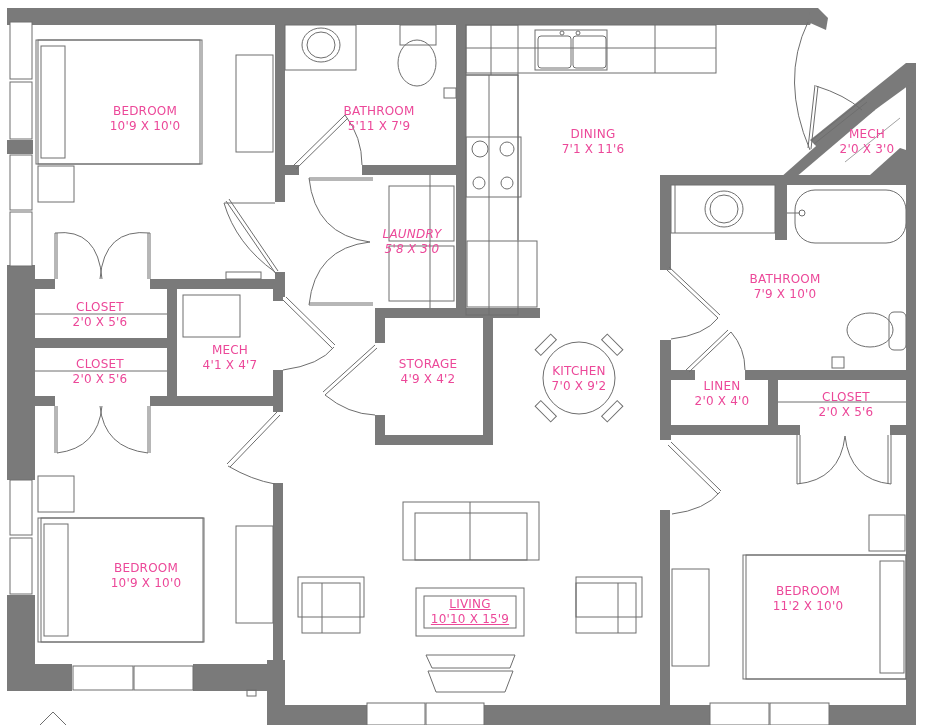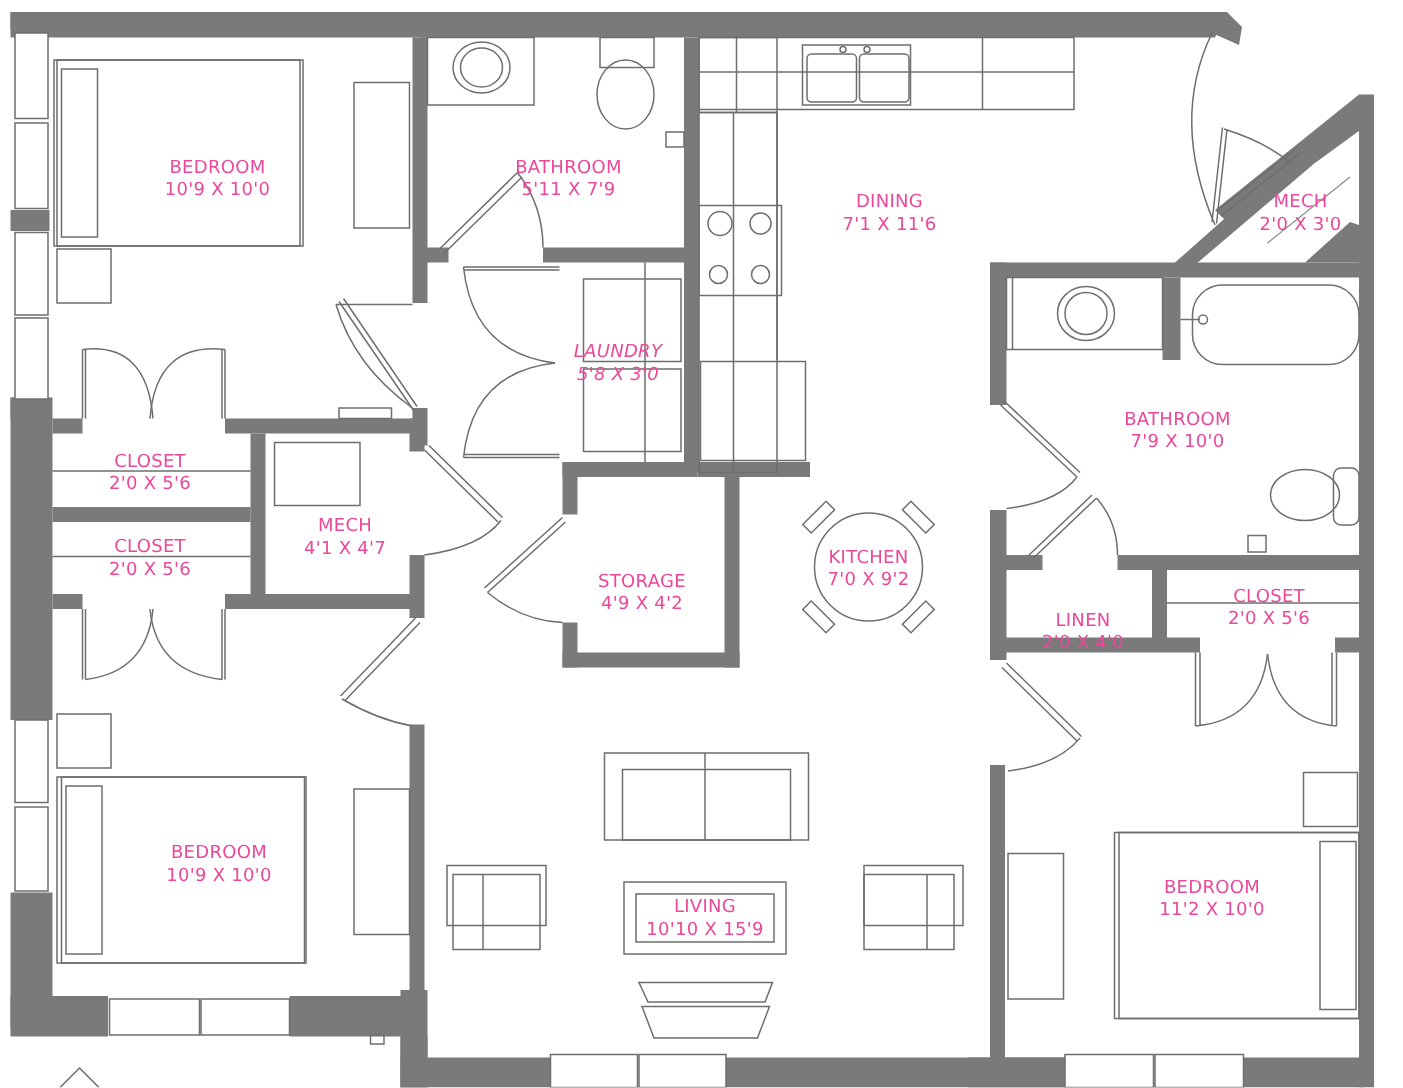--- a/index.html
+++ b/index.html
@@ -278,40 +278,40 @@
   <span>2'0 X 5'6</span>
 </div>
 <div class="room-label" style="left:100px;top:357px;">
   <span>CLOSET</span>
   <span>2'0 X 5'6</span>
 </div>
 <div class="room-label" style="left:230px;top:343px;">
   <span>MECH</span>
   <span>4'1 X 4'7</span>
 </div>
-<div class="room-label" style="left:428px;top:357px;margin-top:23px;">
+<div class="room-label" style="left:428px;top:357px;">
   <span>STORAGE</span>
   <span>4'9 X 4'2</span>
 </div>
 <div class="room-label" style="left:579px;top:364px;">
   <span>KITCHEN</span>
   <span>7'0 X 9'2</span>
 </div>
-<div class="room-label" style="left:722px;top:406px;">
+<div class="room-label" style="left:722px;top:379px;">
   <span>LINEN</span>
   <span>2'0 X 4'0</span>
 </div>
 <div class="room-label" style="left:846px;top:390px;">
   <span>CLOSET</span>
   <span>2'0 X 5'6</span>
 </div>
 <div class="room-label" style="left:146px;top:561px;">
   <span>BEDROOM</span>
   <span>10'9 X 10'0</span>
 </div>
-<div class="room-label" style="left:470px;top:597px;">
+<div class="room-label" style="left:470px;top:597px;text-decoration:underline;">
   <span>LIVING</span>
   <span>10'10 X 15'9</span>
 </div>
 <div class="room-label" style="left:808px;top:584px;">
   <span>BEDROOM</span>
   <span>11'2 X 10'0</span>
 </div>
 
 </body></html>

